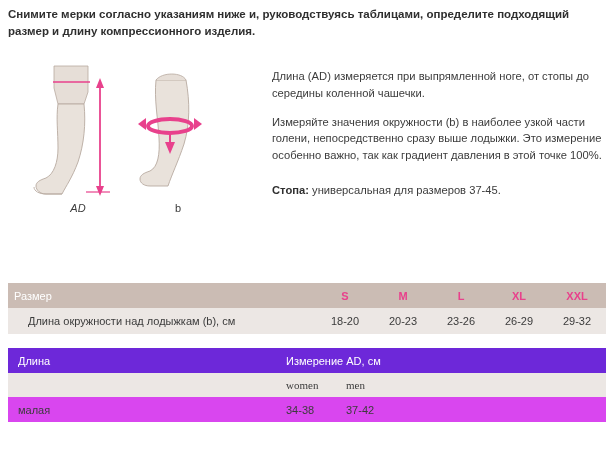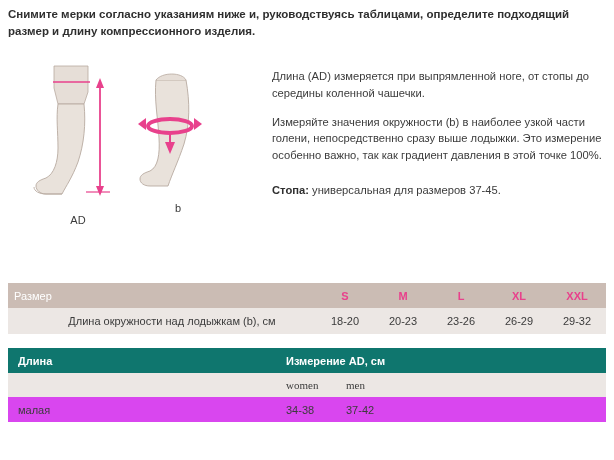--- a/index.html
+++ b/index.html
@@ -38,21 +38,21 @@
     width: 250px;
     height: 160px;
   }
   .leg-caption {
     position: absolute;
     font-size: 11px;
     color: #3b3b3b;
     text-align: center;
     width: 60px;
   }
-  .cap-ad { left: 38px; top: 152px; }
+  .cap-ad { left: 38px; top: 140px; font-style: italic; }
   .cap-b  { left: 138px; top: 140px; }
 
   
   .right-col {
     position: absolute;
     left: 272px;
     top: 68px;
     width: 334px;
   }
   .right-col h3 {
@@ -106,34 +106,33 @@
     width: 58px;
   }
   .data-row td {
     background: #ece7e4;
     height: 26px;
     vertical-align: middle;
     color: #3b3b3b;
   }
   .data-row td.lbl {
     padding-left: 20px;
-    text-align: center;
+    text-align: left;
   }
   .data-row td.val {
     text-align: center;
     width: 58px;
   }
 
   
   .tbl2 .hdr2 td {
-    background: #0f766e;
+    background: #6d28d9;
     color: #ffffff;
     height: 25px;
     vertical-align: middle;
-    font-weight: bold;
   }
   .tbl2 .hdr2 td.c1 { padding-left: 10px; width: 258px; }
   .tbl2 .hdr2 td.c2 { padding-left: 10px; }
   .tbl2 .sub td {
     background: #ece7e4;
     height: 24px;
     vertical-align: middle;
     color: #3b3b3b;
     font-family: Liberation Serif, serif;
   }

